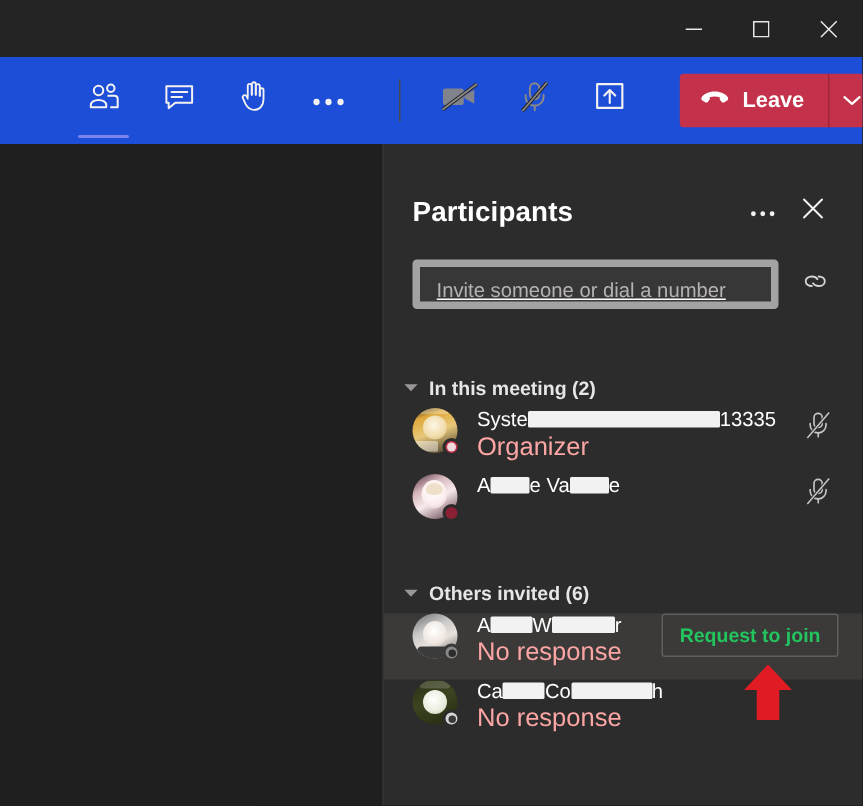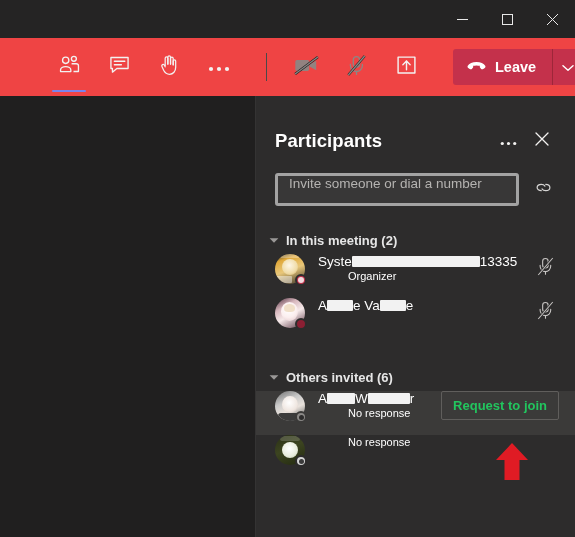--- a/index.html
+++ b/index.html
@@ -20,21 +20,21 @@
   }
   .win-btn {
     width:45px; height:38px; display:flex; align-items:center; justify-content:center;
     color:#e8e8e8;
   }
   .win-btn svg { display:block; }
 
   
   .toolbar {
     position:absolute; top:38px; left:0; width:575px; height:58px;
-    background:#ef4444;
+    background:#1d4ed8;
     display:flex; align-items:center;
   }
   .tb-left { display:flex; align-items:center; padding-left:44px; gap:0px; }
   .tb-btn {
     width:50px; height:46px; display:flex; align-items:center; justify-content:center;
     position:relative; color:#f3f2f1;
   }
   .tb-btn.dim { color:#8a8886; }
   .tb-btn .underline {
     position:absolute; bottom:-2px; left:50%; transform:translateX(-50%);
@@ -76,37 +76,37 @@
   .panel-title { font-size:18.5px; font-weight:bold; color:#ffffff; letter-spacing:.1px; }
   .panel-head-actions { margin-left:auto; display:flex; align-items:center; gap:4px; }
   .head-icon {
     width:30px; height:30px; display:flex; align-items:center; justify-content:center;
     color:#f3f2f1; border-radius:3px;
   }
 
   
   .invite-row { display:flex; align-items:center; padding:17px 18px 0 19px; gap:10px; }
   .invite-box {
-    flex:1; height:33px; background:#383737; border:3px solid #a3a3a3;
-    border-radius:3px; display:flex; align-items:flex-start; padding:0 11px;
+    flex:1; height:33px; background:#383737; border:5px solid #a3a3a3;
+    border-radius:3px; display:flex; align-items:flex-end; padding:0 11px;text-decoration:underline;
   }
   .invite-box input {
     width:100%; background:transparent; border:none; outline:none;
     color:#e1e1e1; font-family:"Liberation Sans", sans-serif; font-size:13.5px;
   }
   .invite-box input::placeholder { color:#b5b3b1; }
   .link-icon {
     width:28px; height:28px; display:flex; align-items:center; justify-content:center;
     color:#d6d5d4; border-radius:3px;
   }
 
   
   .section-head {
     display:flex; align-items:center; gap:7px;
-    padding:0 18px 0 13px; height:28px; margin-top:20px;
+    padding:0 18px 0 13px; height:28px; margin-top:38px;
     font-size:13px; font-weight:bold; color:#e6e6e6;
   }
   .section-head.second { margin-top:21px; }
   .chev { color:#9a9897; display:flex; align-items:center; }
 
   
   .prow {
     display:flex; align-items:flex-start; height:44px; padding:0 16px 0 19px;
     position:relative;
   }
@@ -120,21 +120,21 @@
     width:12px; height:12px; border-radius:50%;
     border:2px solid #2d2c2c;
     display:flex; align-items:center; justify-content:center;
   }
   .prow.hovered .badge, .prow:hover .badge { border-color:#3b3a39; }
   .pinfo { margin-left:13px; min-width:0; display:flex; flex-direction:column; justify-content:center; }
   .pname {
     font-size:13.5px; color:#ffffff; white-space:nowrap;
     display:flex; align-items:center;
   }
-  .psub { font-size:11px; color:#ffffff; margin-top:1px; white-space:nowrap;margin-left:30px; }
+  .psub { font-size:17px; color:#fca5a5; margin-top:1px; white-space:nowrap; }
   .redact { background:#f2f2f2; display:inline-block; height:11px; border-radius:1px; vertical-align:-1px; }
   .prow-right { margin-left:auto; display:flex; align-items:center; }
   .mic-off { color:#c8c6c4; display:flex; align-items:center; justify-content:center; width:28px; height:28px; }
   .req-btn {
     background:#3b3a39; border:1px solid #605e5c; border-radius:2px;
     color:#22c55e; font-size:13px; font-weight:bold;
     padding:6px 11px; white-space:nowrap;
     font-family:"Liberation Sans", sans-serif;
   }
 
@@ -425,20 +425,27 @@
       <div class="avatar-wrap">
         <div class="avatar" style="background:linear-gradient(155deg,#2a3015 0%,#3c4420 45%,#232a10 100%);">
           <div style="position:absolute;left:7px;top:7px;width:16px;height:16px;border-radius:50%;background:radial-gradient(circle at 45% 40%,#ffffff 0%,#e8ecdc 60%,#b4bca4 100%);"></div>
           <div style="position:absolute;left:5px;top:1px;width:20px;height:5px;background:rgba(255,255,255,.18);border-radius:2px;"></div>
         </div>
         <div class="badge" style="background:#d6d6d6;">
           <div style="width:5px;height:5px;border-radius:50%;background:#3a3a3a;"></div>
         </div>
       </div>
       <div class="pinfo">
+        <div class="pname">
+          <span>Ca</span>
+            <span class="redact" style="width:28px;"></span>
+            <span> Co</span>
+            <span class="redact" style="width:54px;"></span>
+            <span>h</span>
+        </div>
         <div class="psub">No response</div>
       </div>
     </div>
   </div>
 
   <div class="anno-arrow">
     <svg width="36" height="38" viewBox="0 0 36 38">
       <path d="M18 0 L34 17 L25.5 17 L25.5 37 L10.5 37 L10.5 17 L2 17 Z" fill="#e01b24"></path>
     </svg>
   </div>

